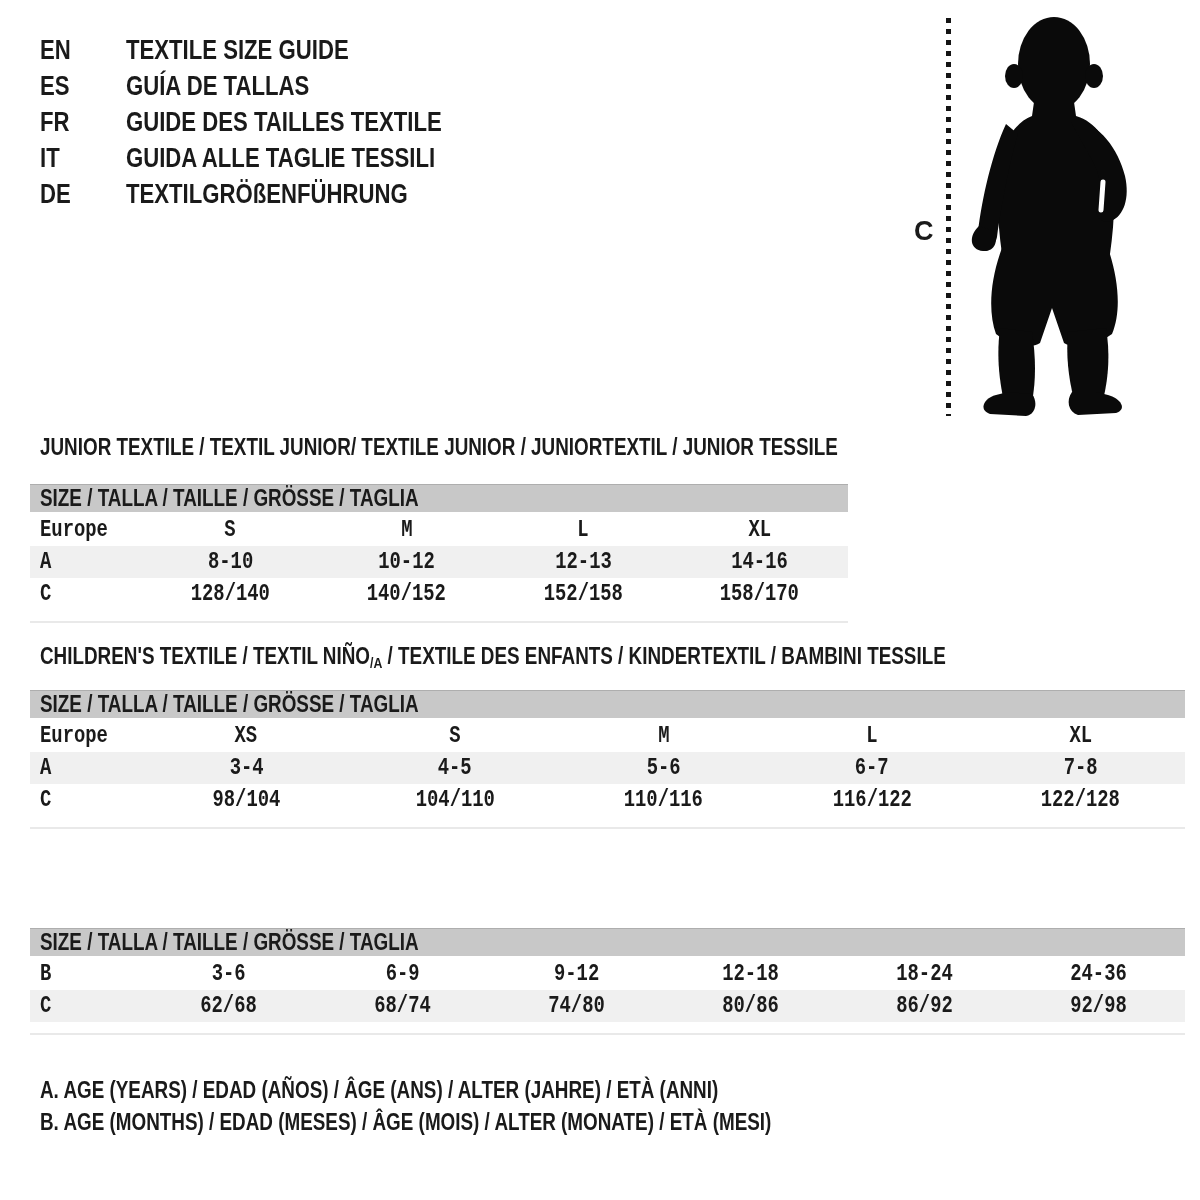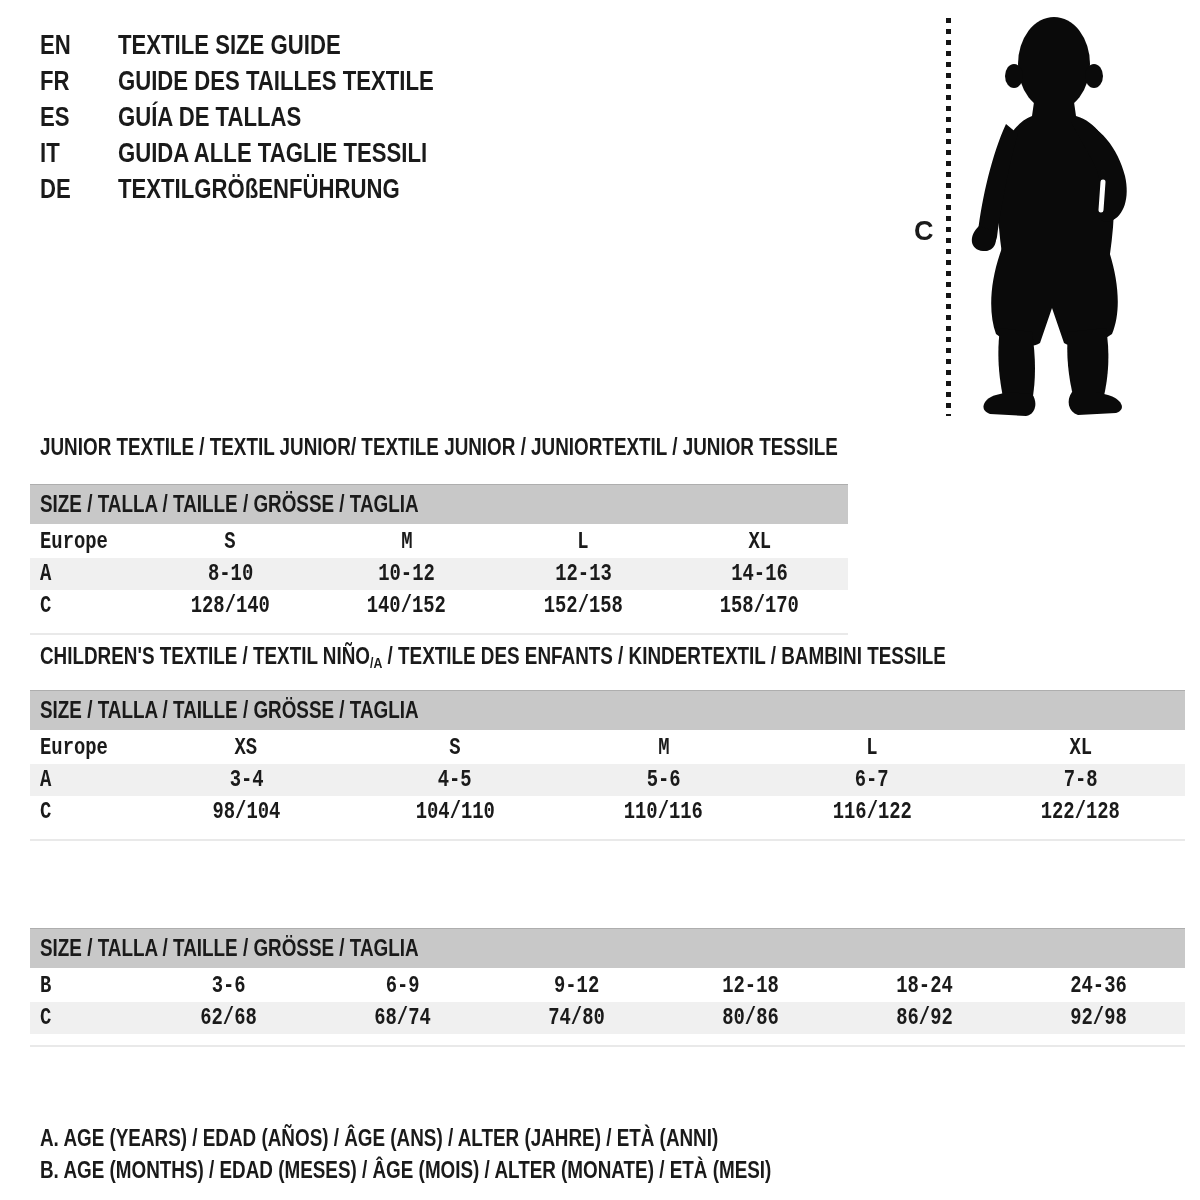--- a/index.html
+++ b/index.html
@@ -9,71 +9,71 @@
     position:relative; width:1200px; height:1200px; background:#ffffff;
     font-family:"Liberation Sans","DejaVu Sans",sans-serif; font-weight:bold;
     color:#1a1a1a; overflow:hidden;
   }
   
   .cx  { display:inline-block; transform:scaleX(0.82); transform-origin:0 50%; white-space:nowrap; }
   .cxc { display:inline-block; transform:scaleX(0.82); transform-origin:50% 50%; white-space:nowrap; }
 
   
   .lang-block { position:absolute; left:40px; top:30px; font-size:27px; }
-  .lang-row   { display:flex; height:36px; align-items:flex-start; }
+  .lang-row   { display:flex; height:36px; align-items:flex-end;gap:8px; }
   .lang-code  { width:78px; }
 
   
   .fig-label    { position:absolute; left:914px; top:216px; font-size:27px; }
   .measure-line { position:absolute; left:946px; top:18px; width:5px; height:398px;
                   background:repeating-linear-gradient(to bottom,#141414 0,#141414 5px,transparent 5px,transparent 11px); }
   .toddler      { position:absolute; left:960px; top:12px; }
 
   
   .sec-title { position:absolute; left:40px; font-size:23px; line-height:26px; }
   #junior-title   { top:434px; }
   #children-title { top:643px; }
   #babies-title   { top:847px; line-height:32px; }
   .sub { font-size:15px; vertical-align:-4px; }
 
   
   .size-table { position:absolute; left:30px; }
   #junior-table   { top:484px; width:818px;  }
   #children-table { top:690px; width:1155px; }
   #babies-table   { top:928px; width:1155px; }
-  .bar { height:40px; background:#c8c8c8; border-top:1px solid #aeaeae;
+  .bar { height:28px; background:#c8c8c8; border-top:1px solid #aeaeae;
          display:flex; align-items:center; padding-left:10px; font-size:23px; margin-bottom:2px; }
   table.grid { width:100%; border-collapse:collapse; table-layout:fixed;font-family:Liberation Mono, monospace; }
   .grid td { height:32px; text-align:center; font-size:23px; vertical-align:middle; }
   .grid td.lbl { text-align:left; padding-left:10px; }
   .grid tr.alt td { background:#f0f0f0; }
   .c-label { width:112px; }
   .table-rule { height:2px; background:#e9e9e9; margin-top:11px; }
 
   
-  .legend { position:absolute; left:40px; top:1074px; font-size:23px;margin-top:48px; }
+  .legend { position:absolute; left:40px; top:1074px; font-size:23px; }
   .legend-line { height:32px; display:flex; align-items:center; }
 </style>
 </head>
 <body>
 
 <div class="page">
 
   <div class="lang-block">
     <div class="lang-row">
       <span class="lang-code"><span class="cx">EN</span></span>
       <span class="lang-label"><span class="cx">TEXTILE SIZE GUIDE</span></span>
     </div>
     <div class="lang-row">
+      <span class="lang-code"><span class="cx">ES</span></span>
+      <span class="lang-label"><span class="cx">GUÍA DE TALLAS</span></span>
+    </div>
+    <div class="lang-row">
       <span class="lang-code"><span class="cx">FR</span></span>
       <span class="lang-label"><span class="cx">GUIDE DES TAILLES TEXTILE</span></span>
-    </div>
-    <div class="lang-row">
-      <span class="lang-code"><span class="cx">ES</span></span>
-      <span class="lang-label"><span class="cx">GUÍA DE TALLAS</span></span>
     </div>
     <div class="lang-row">
       <span class="lang-code"><span class="cx">IT</span></span>
       <span class="lang-label"><span class="cx">GUIDA ALLE TAGLIE TESSILI</span></span>
     </div>
     <div class="lang-row">
       <span class="lang-code"><span class="cx">DE</span></span>
       <span class="lang-label"><span class="cx">TEXTILGRÖßENFÜHRUNG</span></span>
     </div>
   </div>

